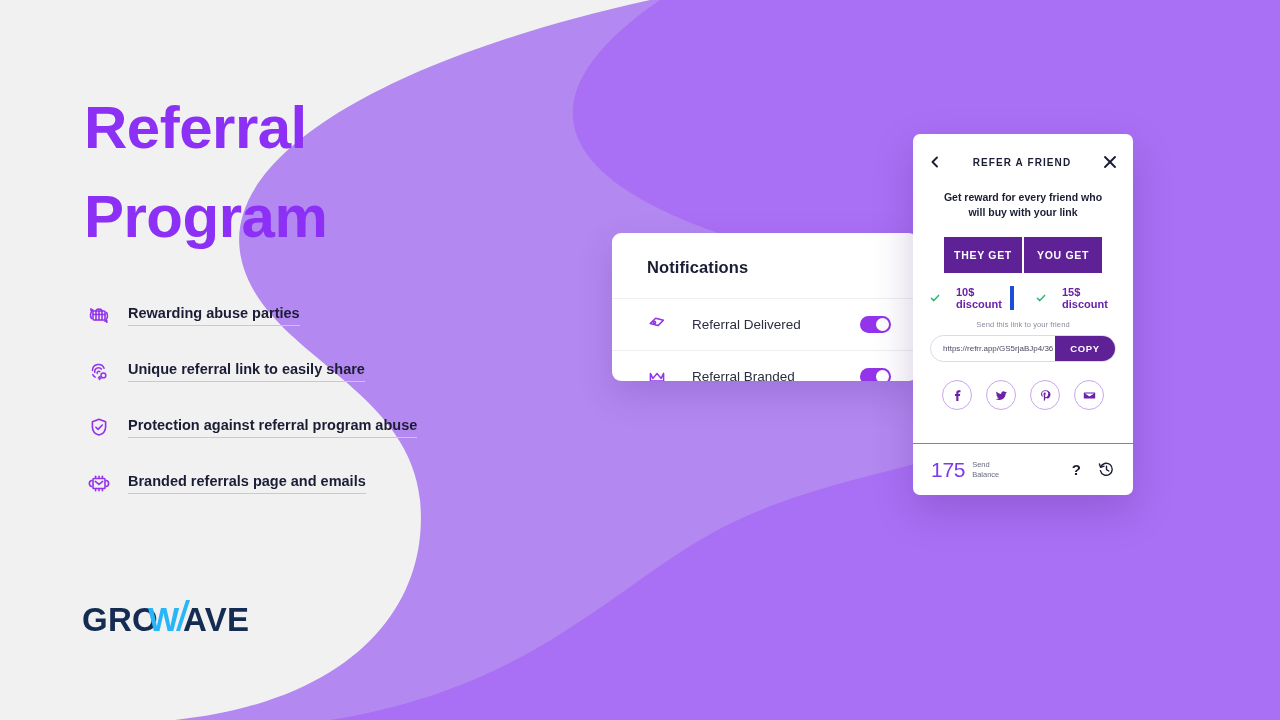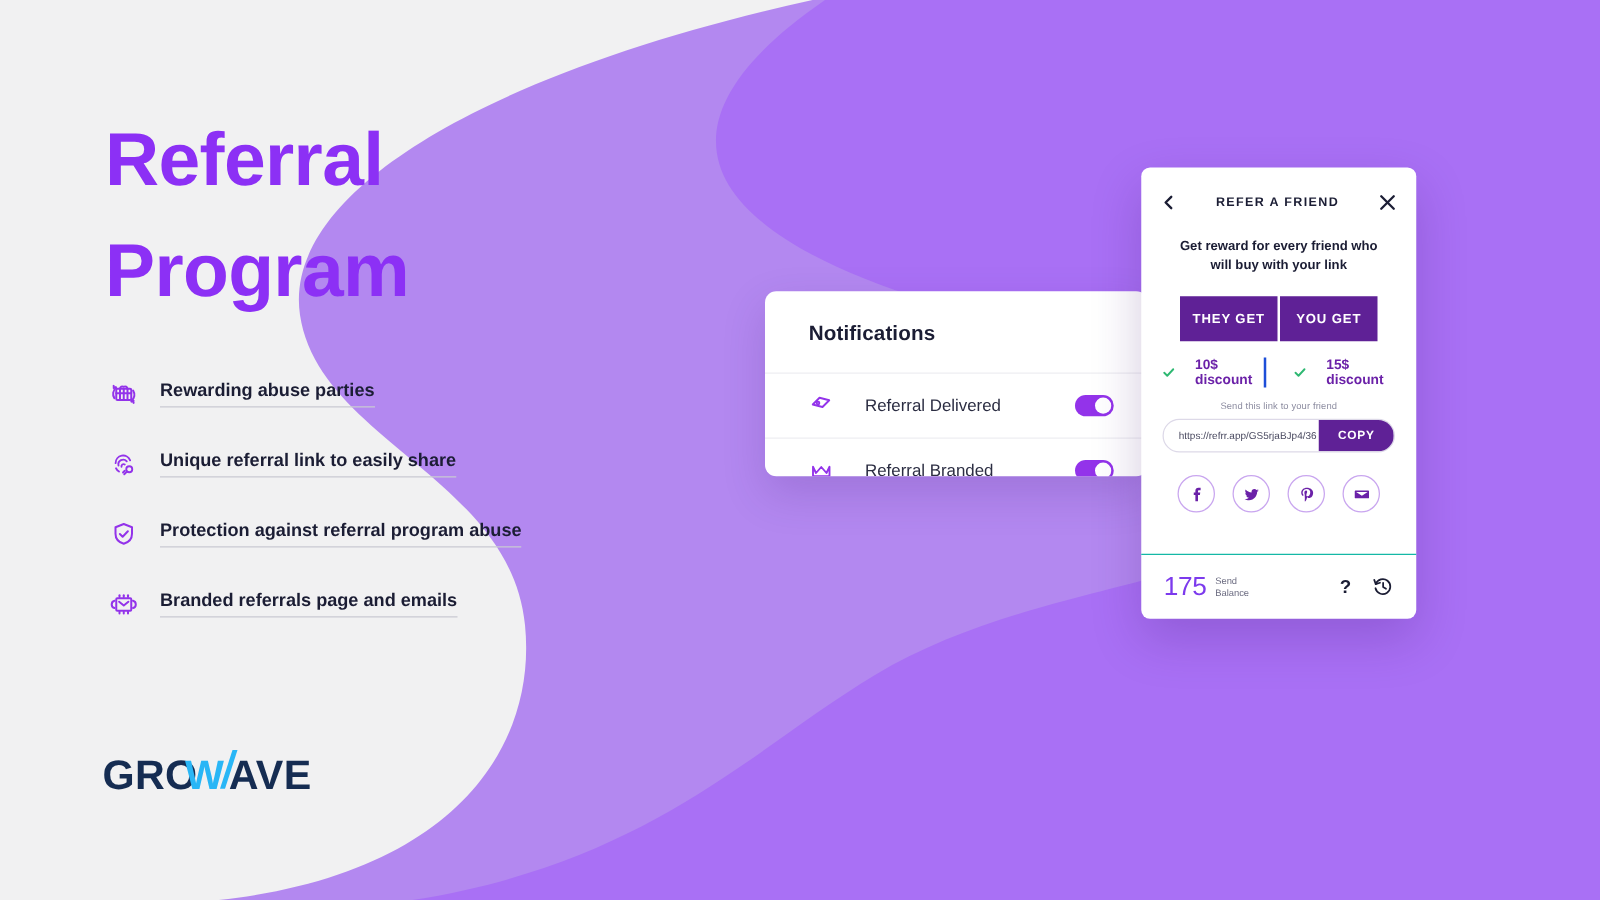--- a/index.html
+++ b/index.html
@@ -93,21 +93,21 @@
   .ref-tab {
     flex:1; background:#5f2196; color:#fff; text-align:center;
     font-size:10.5px; font-weight:bold; letter-spacing:.7px;
     padding:12px 0; cursor:pointer;
   }
 
   #ref-rewards { display:flex; padding:13px 17px 0; }
   .reward-cell {
     flex:1; display:flex; align-items:center; justify-content:center; gap:16px;
   }
-  .reward-cell + .reward-cell { border-left:2px solid #1d4ed8;padding-left:22px; }
+  .reward-cell + .reward-cell { border-left:4px solid #1d4ed8;padding-left:22px; }
   .reward-check { width:10px; height:10px; flex:0 0 10px; }
   .reward-text { font-size:11px; font-weight:bold; color:#6b21a8; }
 
   #ref-sendlabel {
     text-align:center; font-size:7.5px; color:#8c8ca0;
     margin-top:10px; letter-spacing:.1px;
   }
 
   #ref-linkrow {
     display:flex; margin:6px 17px 0; height:27px;

